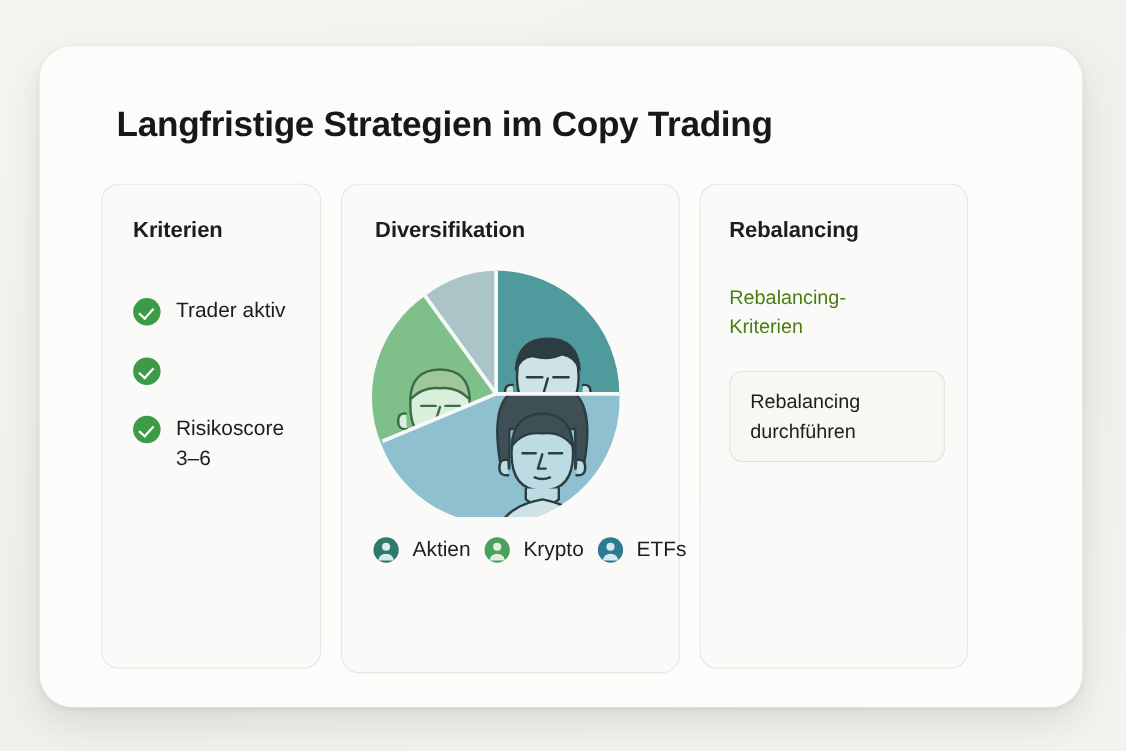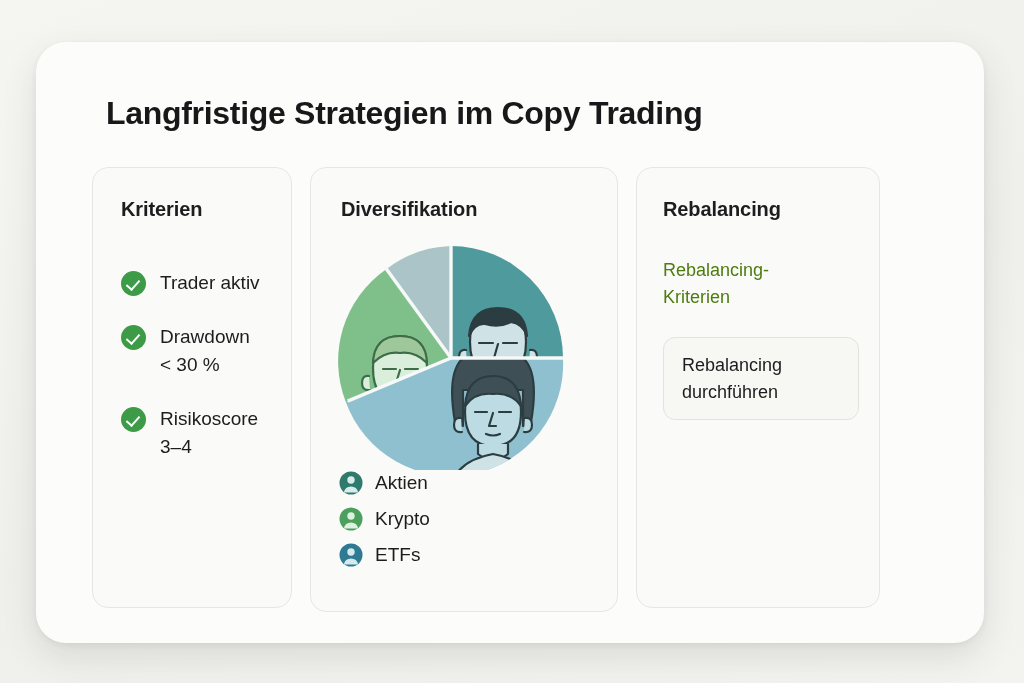--- a/index.html
+++ b/index.html
@@ -133,23 +133,23 @@
     top: 78px;
     width: 264px;
     height: 224px;
   }
   #pie-svg {
     display: block;
   }
   #pie-legend {
     position: absolute;
     left: 28px;
-    top: 303px;
-    display: flex;
-    flex-direction: column;
+    top: 320px;
+    display: flex;
+    flex-direction: row;
     gap: 12px;
   }
   .legend-item {
     display: flex;
     align-items: center;
     gap: 12px;
   }
   .legend-text {
     font-size: 19px;
     color: #1d1d1f;
@@ -204,31 +204,27 @@
 
           <div class="criteria-item">
             <span class="check-badge"></span>
             <span class="criteria-text">
               <span>Trader aktiv</span>
             </span>
           </div>
 
           <div class="criteria-item">
             <span class="check-badge"></span>
-            <span class="criteria-text">
-              <span>Drawdown</span>
-              <span class="sub">&lt; 30 %</span>
-            </span>
           </div>
 
           <div class="criteria-item">
             <span class="check-badge"></span>
             <span class="criteria-text">
               <span>Risikoscore</span>
-              <span class="sub">3–4</span>
+              <span class="sub">3–6</span>
             </span>
           </div>
 
         </div>
       </div>
 
       <div class="card" id="card-diversifikation">
         <div class="card-title">Diversifikation</div>
 
         <div id="pie-wrap">

